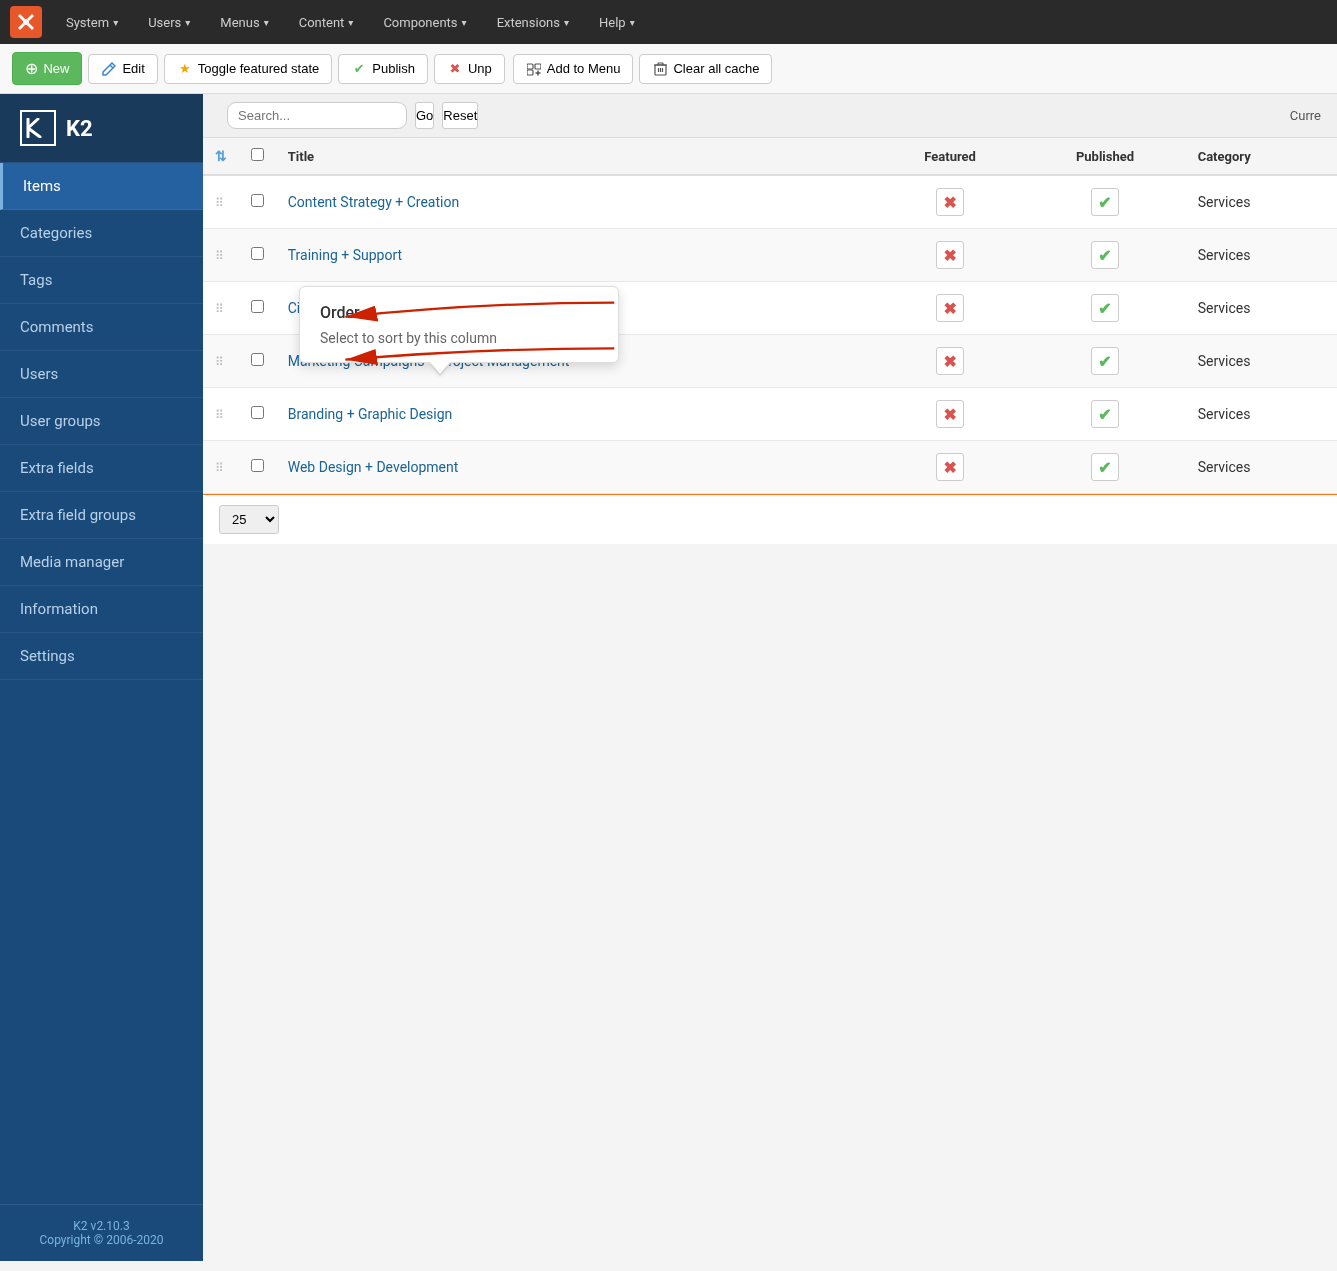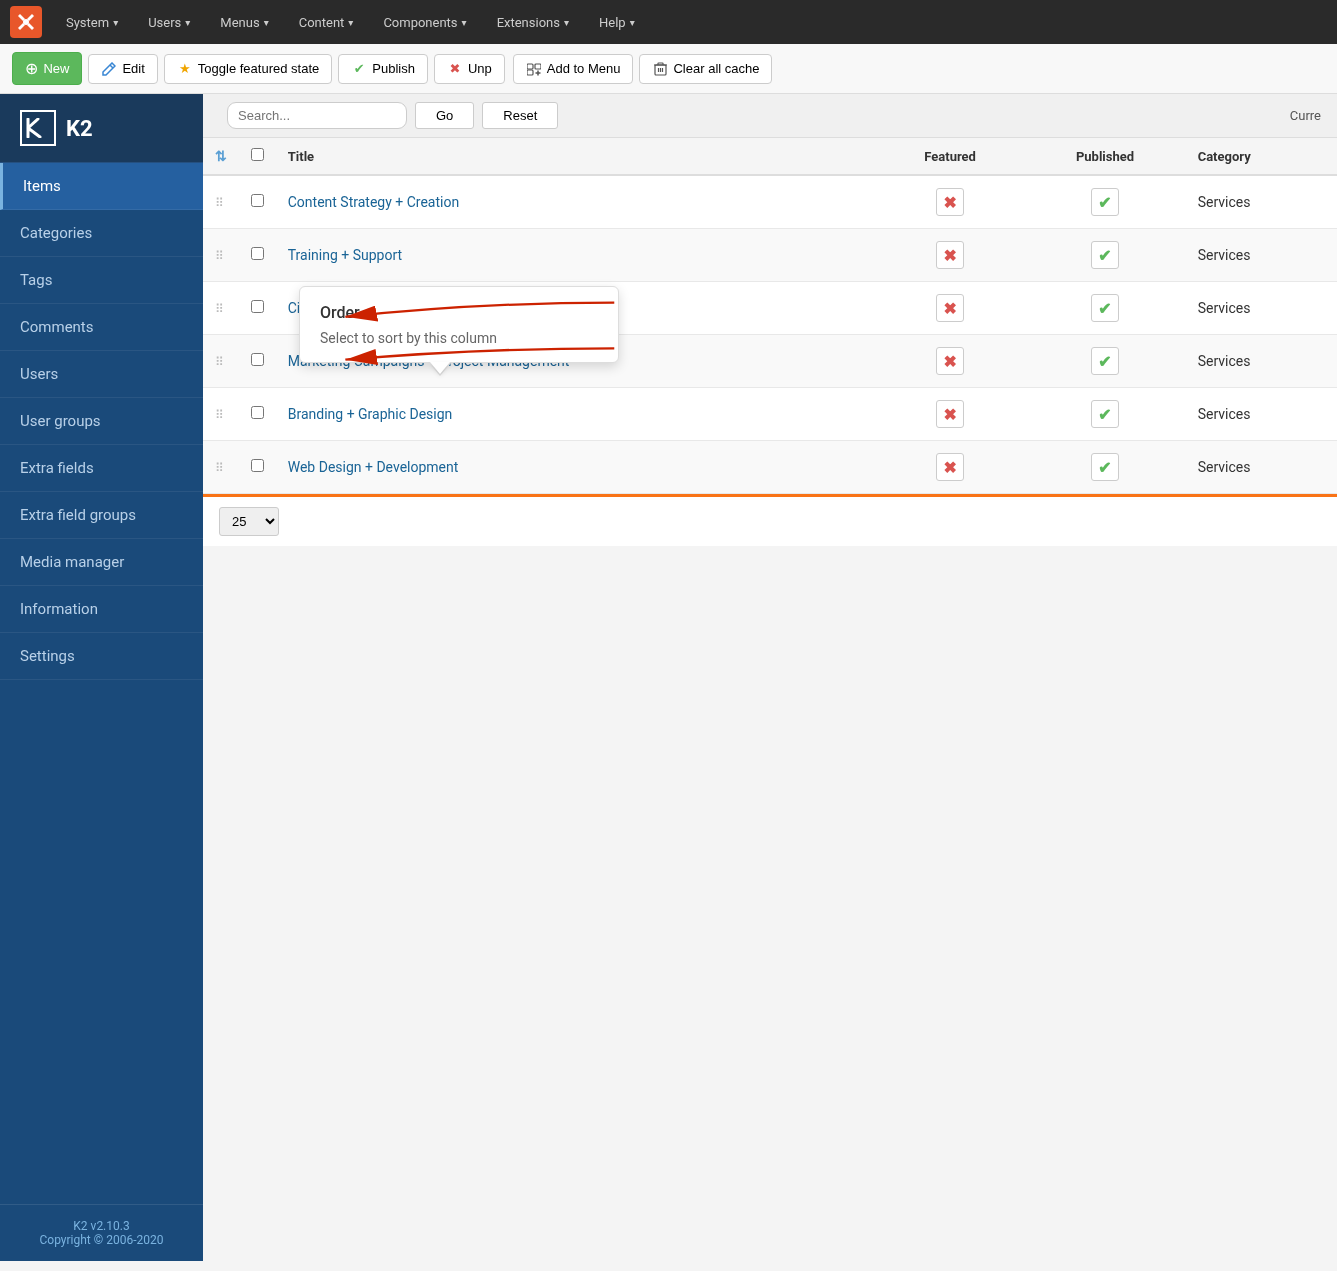--- a/index.html
+++ b/index.html
@@ -128,21 +128,21 @@
     .table-toolbar input {
       padding: 5px 10px; border: 1px solid #ccc; border-radius: 9px; font-size: 13px;
       width: 180px;
     }
     .table-toolbar-right {
       margin-left: auto;
       display: flex; align-items: center; gap: 6px;
     }
     .filter-label { font-size: 13px; color: #555; }
     .btn-go, .btn-reset {
-      padding: 5px 20px; border: 1px solid #ccc; border-radius: 3px;
+      padding: 5px 0; border: 1px solid #ccc; border-radius: 3px;
       cursor: pointer; font-size: 13px; background: white;
     }
 
     
     .data-table {
       width: 100%;
       border-collapse: collapse;
       background: white;
     }
     .data-table th {
@@ -224,21 +224,21 @@
       border-right: 11px solid transparent;
       border-top: 13px solid #ddd;
     }
     .tooltip-title { font-size: 16px; font-weight: 500; color: #333; margin-bottom: 8px; }
     .tooltip-desc { font-size: 14px; color: #666; }
 
     
     .pagination-bar {
       padding: 10px 16px;
       background: white;
-      border-top: 3px solid #f97316;
+      border-top: 1px solid #f97316;
       display: flex; align-items: center; gap: 8px;
     }
     .page-size-select {
       padding: 5px 8px; border: 1px solid #ccc; border-radius: 3px; font-size: 13px;
     }
 
     
     .content-wrapper {
       position: relative;
     }

